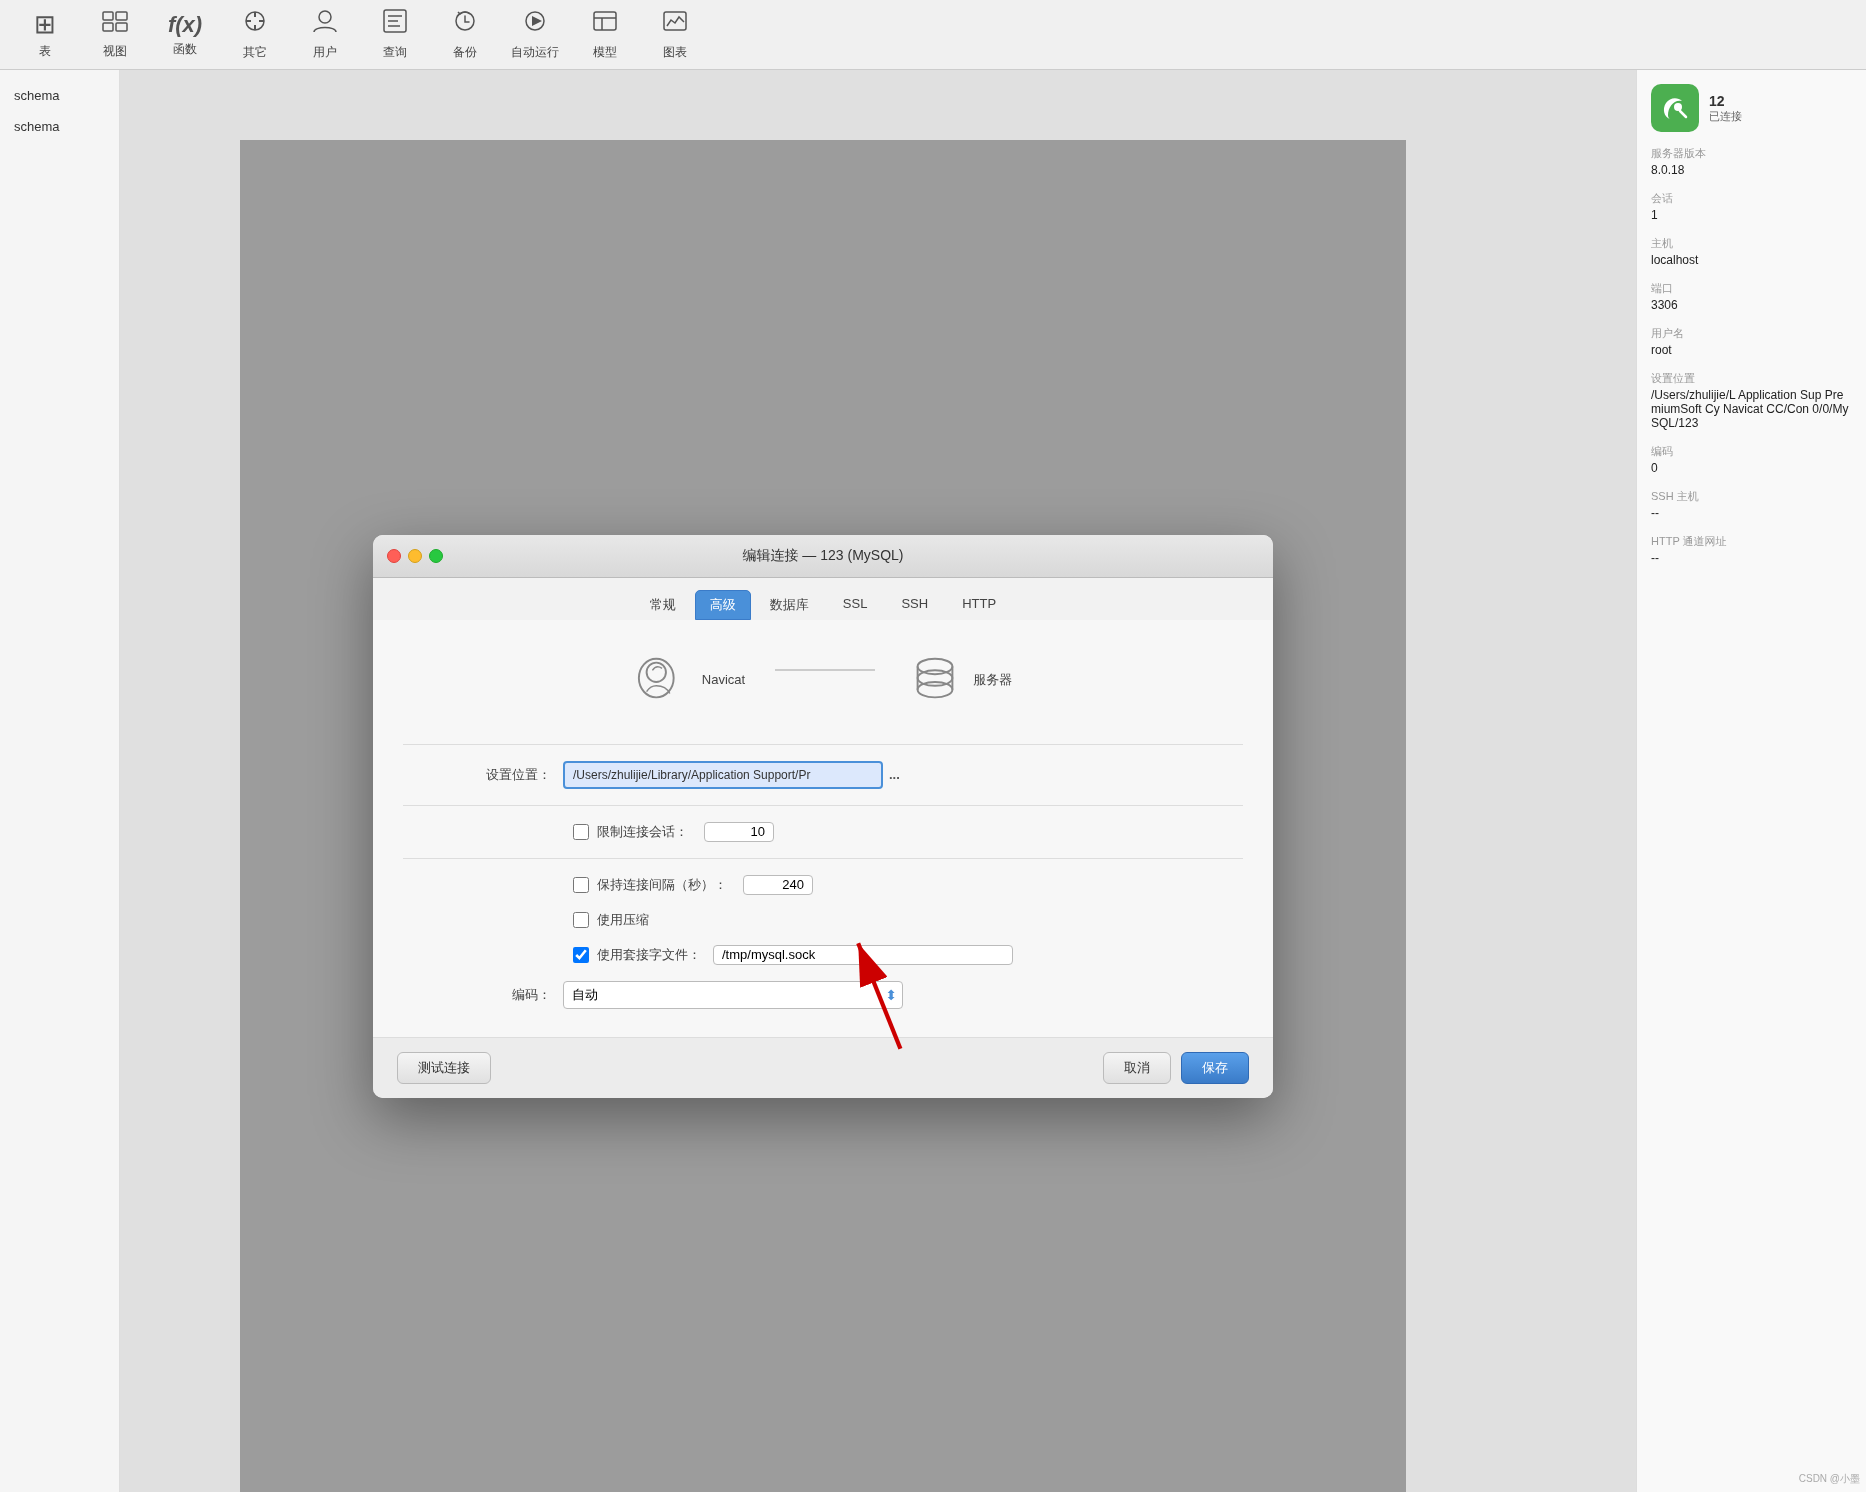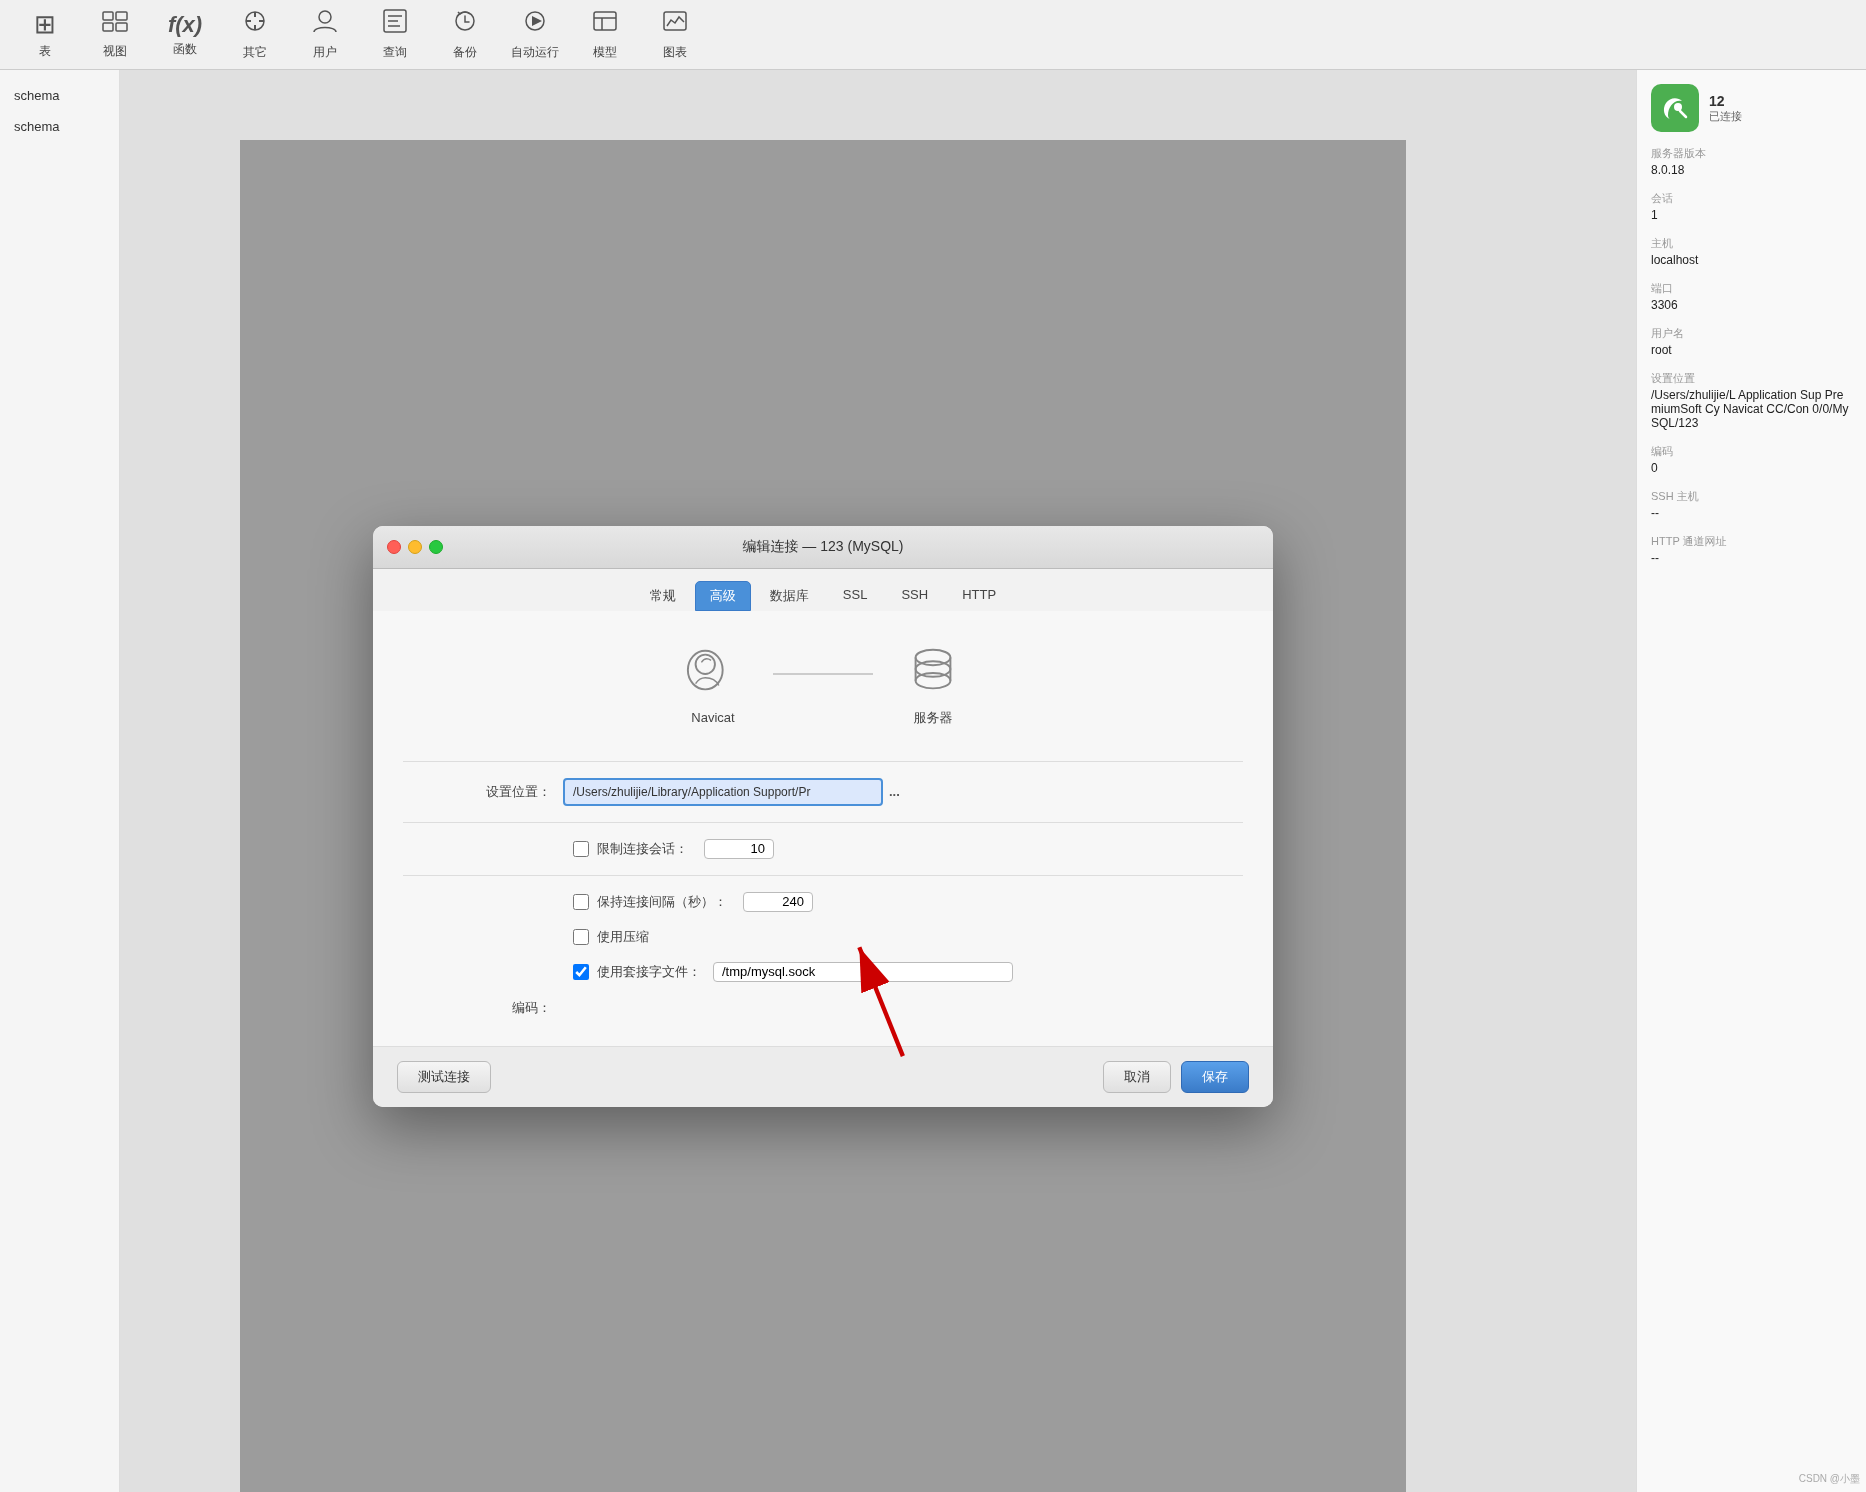--- a/index.html
+++ b/index.html
@@ -192,21 +192,21 @@
     .conn-diagram {
       display: flex;
       align-items: center;
       justify-content: center;
       gap: 30px;
       margin-bottom: 24px;
       padding: 10px 0;
     }
     .conn-node {
       display: flex;
-      flex-direction: column;
+      flex-direction: row;
       align-items: center;
       gap: 8px;
     }
     .conn-node-icon {
       width: 60px;
       height: 60px;
       display: flex;
       align-items: center;
       justify-content: center;
       font-size: 40px;
@@ -616,20 +616,30 @@
         </div>
 
         <div class="checkbox-row">
           <input type="checkbox" checked="" style="">
           <span>使用套接字文件：</span>
           <input type="text" class="text-input text-input-socket" style="margin-left: 4px;" value="/tmp/mysql.sock">
         </div>
 
         <div class="form-row">
           <div class="form-label">编码：</div>
+          <div class="form-control">
+            <div class="select-wrapper">
+              <select>
+                <option>自动</option>
+                <option>UTF-8</option>
+                <option>GBK</option>
+              </select>
+              <span class="select-arrow">⬍</span>
+            </div>
+          </div>
         </div>
 
       </div>
 
       <div class="modal-footer">
         <button class="btn btn-default">测试连接</button>
         <div style="display:flex;gap:10px;">
           <button class="btn btn-default">取消</button>
           <button class="btn btn-primary">保存</button>
         </div>

